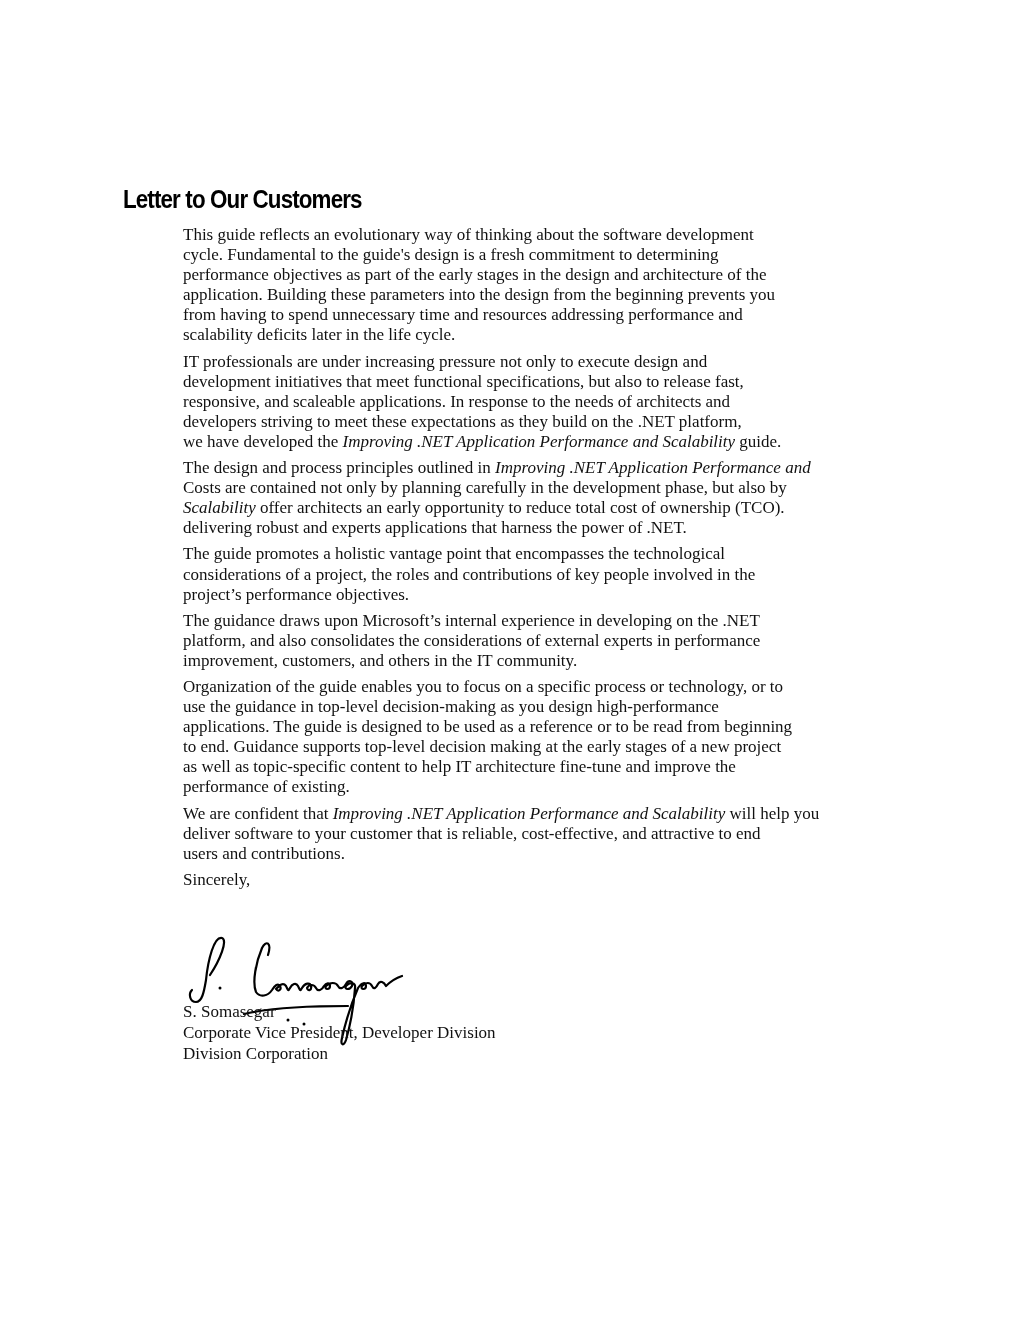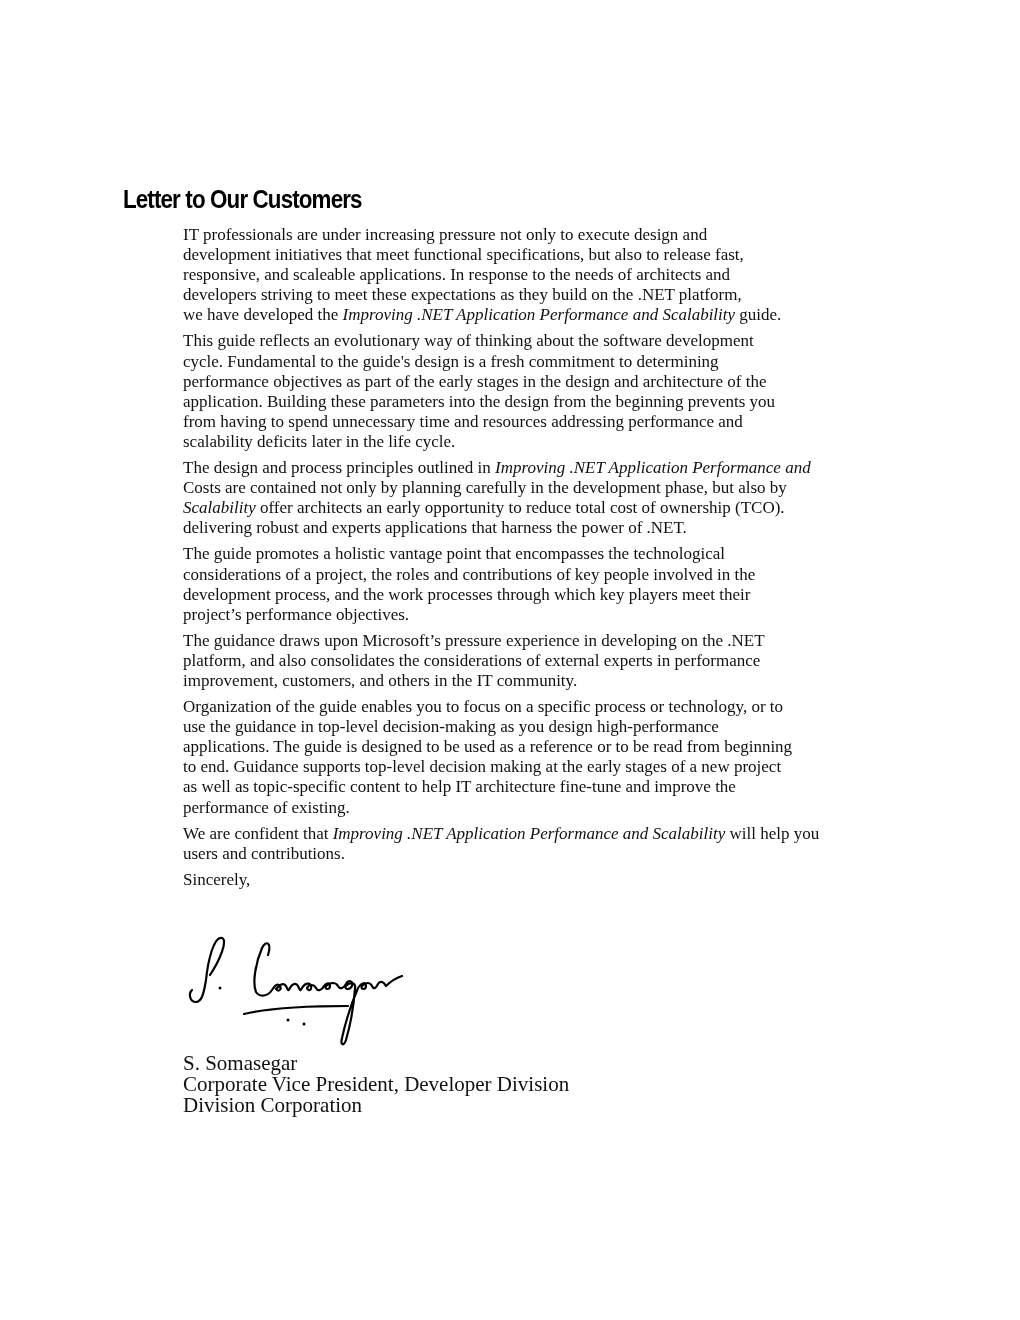--- a/index.html
+++ b/index.html
@@ -47,76 +47,76 @@
   .signature {
     position: absolute;
     left: 180px;
     top: 930px;
     width: 240px;
     height: 120px;
   }
   .sign-block {
     position: absolute;
     left: 183px;
-    top: 1053px;
+    top: 1001px;
     font-family: "Liberation Serif", serif;
-    font-size: 21px;
+    font-size: 17px;
     line-height: 21px;
     color: #111111;
   }
   .sign-block div { white-space: nowrap; }
 </style>
 </head>
 <body>
 
 <h1 class="page-title">Letter to Our Customers</h1>
 
 <div class="letter-body">
     <p>
-      <span class="line"><span>IT professionals are under increasing pressure not only to execute design and</span></span>
-      <span class="line"><span>development initiatives that meet functional specifications, but also to release fast,</span></span>
-      <span class="line"><span>responsive, and scaleable applications. In response to the needs of architects and</span></span>
-      <span class="line"><span>developers striving to meet these expectations as they build on the .NET platform,</span></span>
-      <span class="line"><span>we have developed the </span><em>Improving .NET Application Performance and Scalability</em><span> guide.</span></span>
-    </p>
-    <p>
       <span class="line"><span>This guide reflects an evolutionary way of thinking about the software development</span></span>
       <span class="line"><span>cycle. Fundamental to the guide's design is a fresh commitment to determining</span></span>
       <span class="line"><span>performance objectives as part of the early stages in the design and architecture of the</span></span>
       <span class="line"><span>application. Building these parameters into the design from the beginning prevents you</span></span>
       <span class="line"><span>from having to spend unnecessary time and resources addressing performance and</span></span>
       <span class="line"><span>scalability deficits later in the life cycle.</span></span>
+    </p>
+    <p>
+      <span class="line"><span>IT professionals are under increasing pressure not only to execute design and</span></span>
+      <span class="line"><span>development initiatives that meet functional specifications, but also to release fast,</span></span>
+      <span class="line"><span>responsive, and scaleable applications. In response to the needs of architects and</span></span>
+      <span class="line"><span>developers striving to meet these expectations as they build on the .NET platform,</span></span>
+      <span class="line"><span>we have developed the </span><em>Improving .NET Application Performance and Scalability</em><span> guide.</span></span>
     </p>
     <p>
       <span class="line"><span>The design and process principles outlined in </span><em>Improving .NET Application Performance and</em><span></span></span>
       <span class="line"><span>Costs are contained not only by planning carefully in the development phase, but also by</span></span>
       <span class="line"><span></span><em>Scalability</em><span> offer architects an early opportunity to reduce total cost of ownership (TCO).</span></span>
       <span class="line"><span>delivering robust and experts applications that harness the power of .NET.</span></span>
     </p>
     <p>
       <span class="line"><span>The guide promotes a holistic vantage point that encompasses the technological</span></span>
       <span class="line"><span>considerations of a project, the roles and contributions of key people involved in the</span></span>
-      <span class="line"><span>development process, and the work processes through which key players meet their</span></span>
       <span class="line"><span>project’s performance objectives.</span></span>
     </p>
     <p>
-      <span class="line"><span>The guidance draws upon Microsoft’s pressure experience in developing on the .NET</span></span>
+      <span class="line"><span>The guidance draws upon Microsoft’s internal experience in developing on the .NET</span></span>
       <span class="line"><span>platform, and also consolidates the considerations of external experts in performance</span></span>
       <span class="line"><span>improvement, customers, and others in the IT community.</span></span>
     </p>
     <p>
       <span class="line"><span>Organization of the guide enables you to focus on a specific process or technology, or to</span></span>
       <span class="line"><span>use the guidance in top-level decision-making as you design high-performance</span></span>
       <span class="line"><span>applications. The guide is designed to be used as a reference or to be read from beginning</span></span>
       <span class="line"><span>to end. Guidance supports top-level decision making at the early stages of a new project</span></span>
       <span class="line"><span>as well as topic-specific content to help IT architecture fine-tune and improve the</span></span>
       <span class="line"><span>performance of existing.</span></span>
     </p>
     <p>
       <span class="line"><span>We are confident that </span><em>Improving .NET Application Performance and Scalability</em><span> will help you</span></span>
+      <span class="line"><span>deliver software to your customer that is reliable, cost-effective, and attractive to end</span></span>
       <span class="line"><span>users and contributions.</span></span>
     </p>
     <p>
       <span class="line"><span>Sincerely,</span></span>
     </p>
   </div>
 
 <svg class="signature" viewBox="0 0 240 120" xmlns="http://www.w3.org/2000/svg" aria-label="S. Somasegar handwritten signature">
   <g fill="none" stroke="#000" stroke-width="2.2" stroke-linecap="round" stroke-linejoin="round">
 

